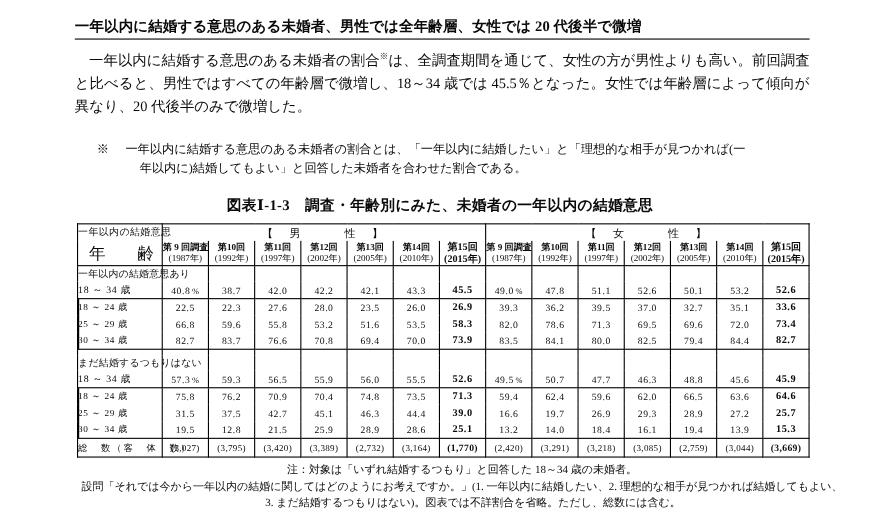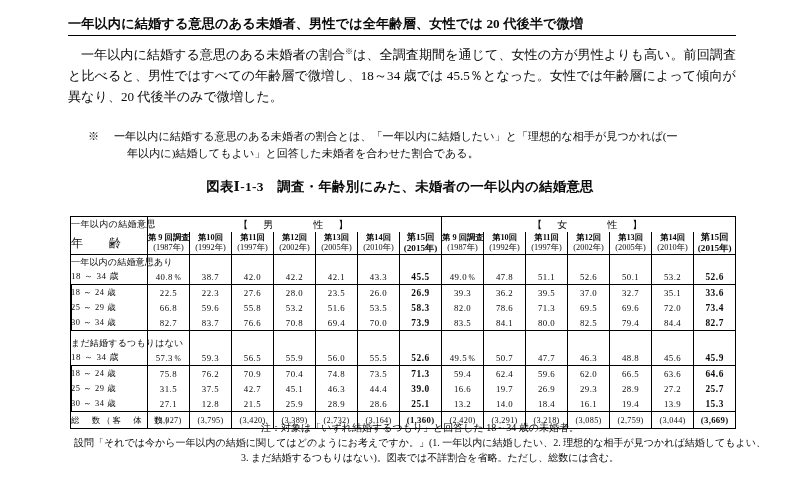--- a/index.html
+++ b/index.html
@@ -89,21 +89,21 @@
     text-align: center;
     font-size: 13.4px;
     font-weight: bold;
     letter-spacing: 0.3px;
   }
 
   
   .table-wrap {
     position: absolute;
     left: 70px;
-    top: 216px;
+    top: 203px;
     width: 665px;
   }
   table.stat {
     border-collapse: collapse;
     width: 665px;
     font-size: 8.6px;
     table-layout: fixed;
   }
   table.stat td, table.stat th {
     padding: 0;
@@ -127,22 +127,22 @@
     height: 15px;
     font-weight: bold;
   }
   .hdr-corner-top {
     text-align: center;
     font-size: 9px;
     height: 15px;
     letter-spacing: 0.4px;
   }
   .hdr-corner-bot {
-    text-align: left;
-    font-size: 12px;
+    text-align: right;
+    font-size: 15px;
     height: 22px;
     letter-spacing: 7px;
     padding-left: 6px;
   }
   .hdr-round {
     text-align: center;
     height: 22px;
     line-height: 1.18;
     font-size: 8.3px;
     padding: 1px 0;
@@ -495,21 +495,21 @@
             <td class="num t-right t-left-thick"><span>16.6</span></td>
             <td class="num t-right"><span>19.7</span></td>
             <td class="num t-right"><span>26.9</span></td>
             <td class="num t-right"><span>29.3</span></td>
             <td class="num t-right"><span>28.9</span></td>
             <td class="num t-right"><span>27.2</span></td>
             <td class="num t-right bold-col"><span>25.7</span></td>
           </tr>
           <tr>
             <td class="age-sub t-left t-right t-bot" style="border-left: 1px solid rgb(0, 0, 0); box-shadow: rgb(0, 0, 0) 22px 0px 0px -21px inset;">30 ～ 34 歳</td>
-            <td class="num t-right t-left-thick t-bot"><span>27.1</span></td>
+            <td class="num t-right t-left-thick t-bot"><span>19.5</span></td>
             <td class="num t-right t-bot"><span>12.8</span></td>
             <td class="num t-right t-bot"><span>21.5</span></td>
             <td class="num t-right t-bot"><span>25.9</span></td>
             <td class="num t-right t-bot"><span>28.9</span></td>
             <td class="num t-right t-bot"><span>28.6</span></td>
             <td class="num t-right bold-col t-bot"><span>25.1</span></td>
             <td class="num t-right t-left-thick t-bot"><span>13.2</span></td>
             <td class="num t-right t-bot"><span>14.0</span></td>
             <td class="num t-right t-bot"><span>18.4</span></td>
             <td class="num t-right t-bot"><span>16.1</span></td>
@@ -518,21 +518,21 @@
             <td class="num t-right bold-col t-bot"><span>15.3</span></td>
           </tr>
           <tr>
             <td class="tot-label t-left t-right t-bot-thick">総　数（客　体　数）</td>
             <td class="tot-num t-right t-bot-thick t-left-thick">(3,027)</td>
             <td class="tot-num t-right t-bot-thick">(3,795)</td>
             <td class="tot-num t-right t-bot-thick">(3,420)</td>
             <td class="tot-num t-right t-bot-thick">(3,389)</td>
             <td class="tot-num t-right t-bot-thick">(2,732)</td>
             <td class="tot-num t-right t-bot-thick">(3,164)</td>
-            <td class="tot-num t-right t-bot-thick bold-col">(1,360)</td>
+            <td class="tot-num t-right t-bot-thick bold-col">(1,770)</td>
             <td class="tot-num t-right t-bot-thick t-left-thick">(2,420)</td>
             <td class="tot-num t-right t-bot-thick">(3,291)</td>
             <td class="tot-num t-right t-bot-thick">(3,218)</td>
             <td class="tot-num t-right t-bot-thick">(3,085)</td>
             <td class="tot-num t-right t-bot-thick">(2,759)</td>
             <td class="tot-num t-right t-bot-thick">(3,044)</td>
             <td class="tot-num t-right t-bot-thick bold-col">(3,669)</td>
           </tr>
         </tbody>
     </table>

